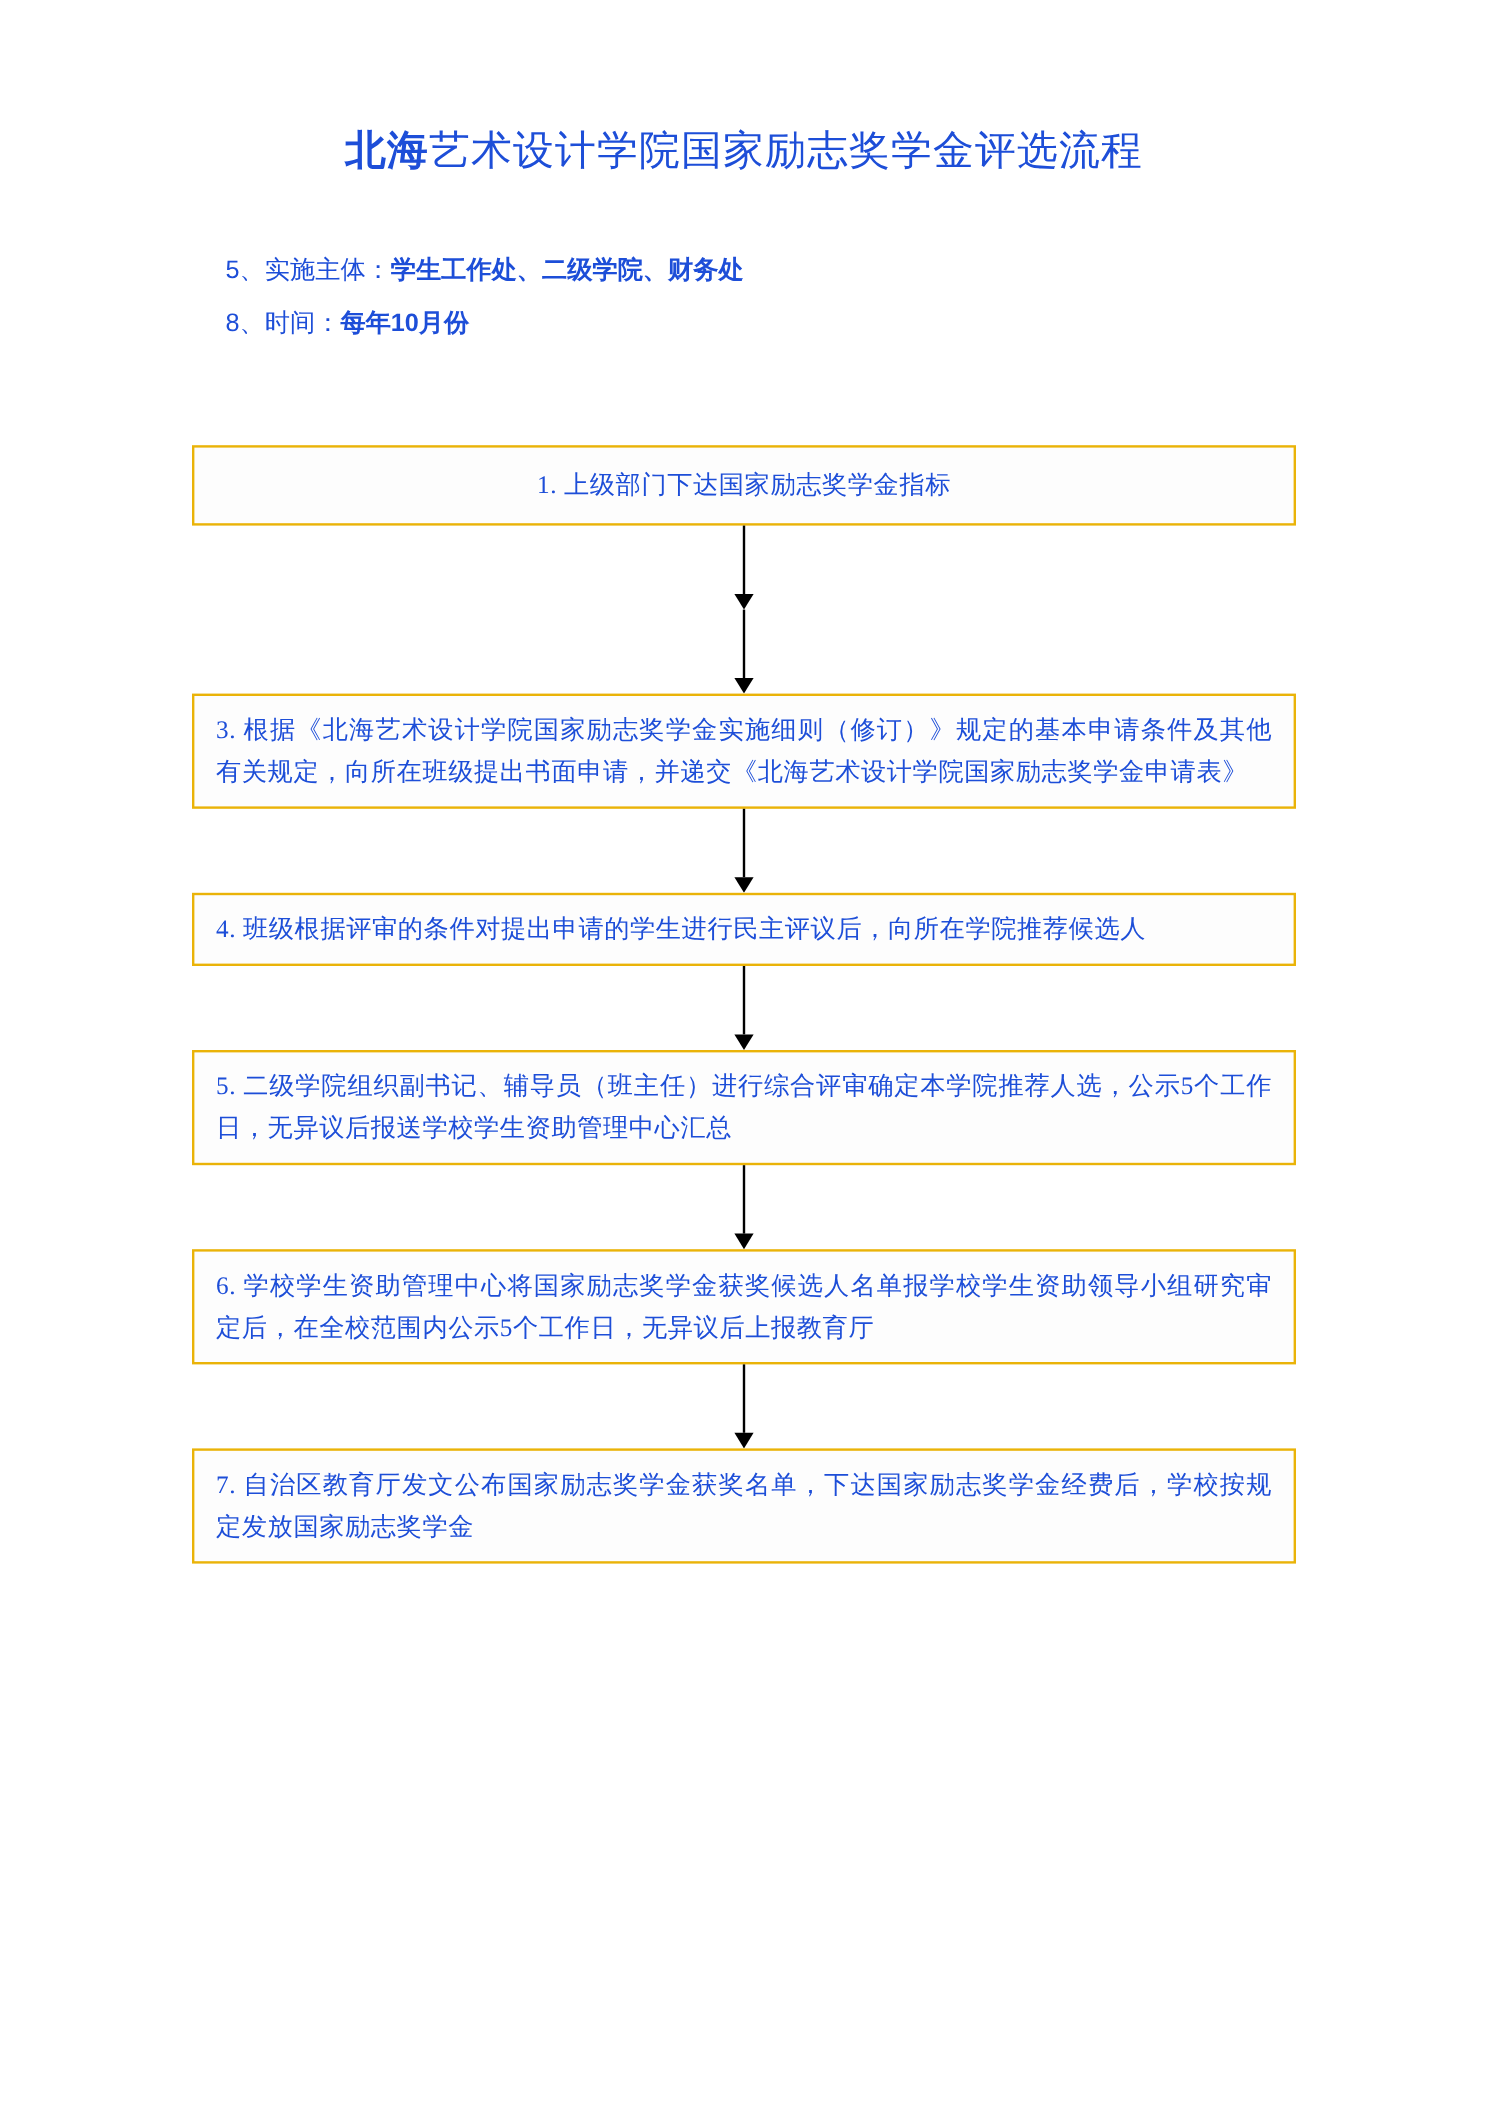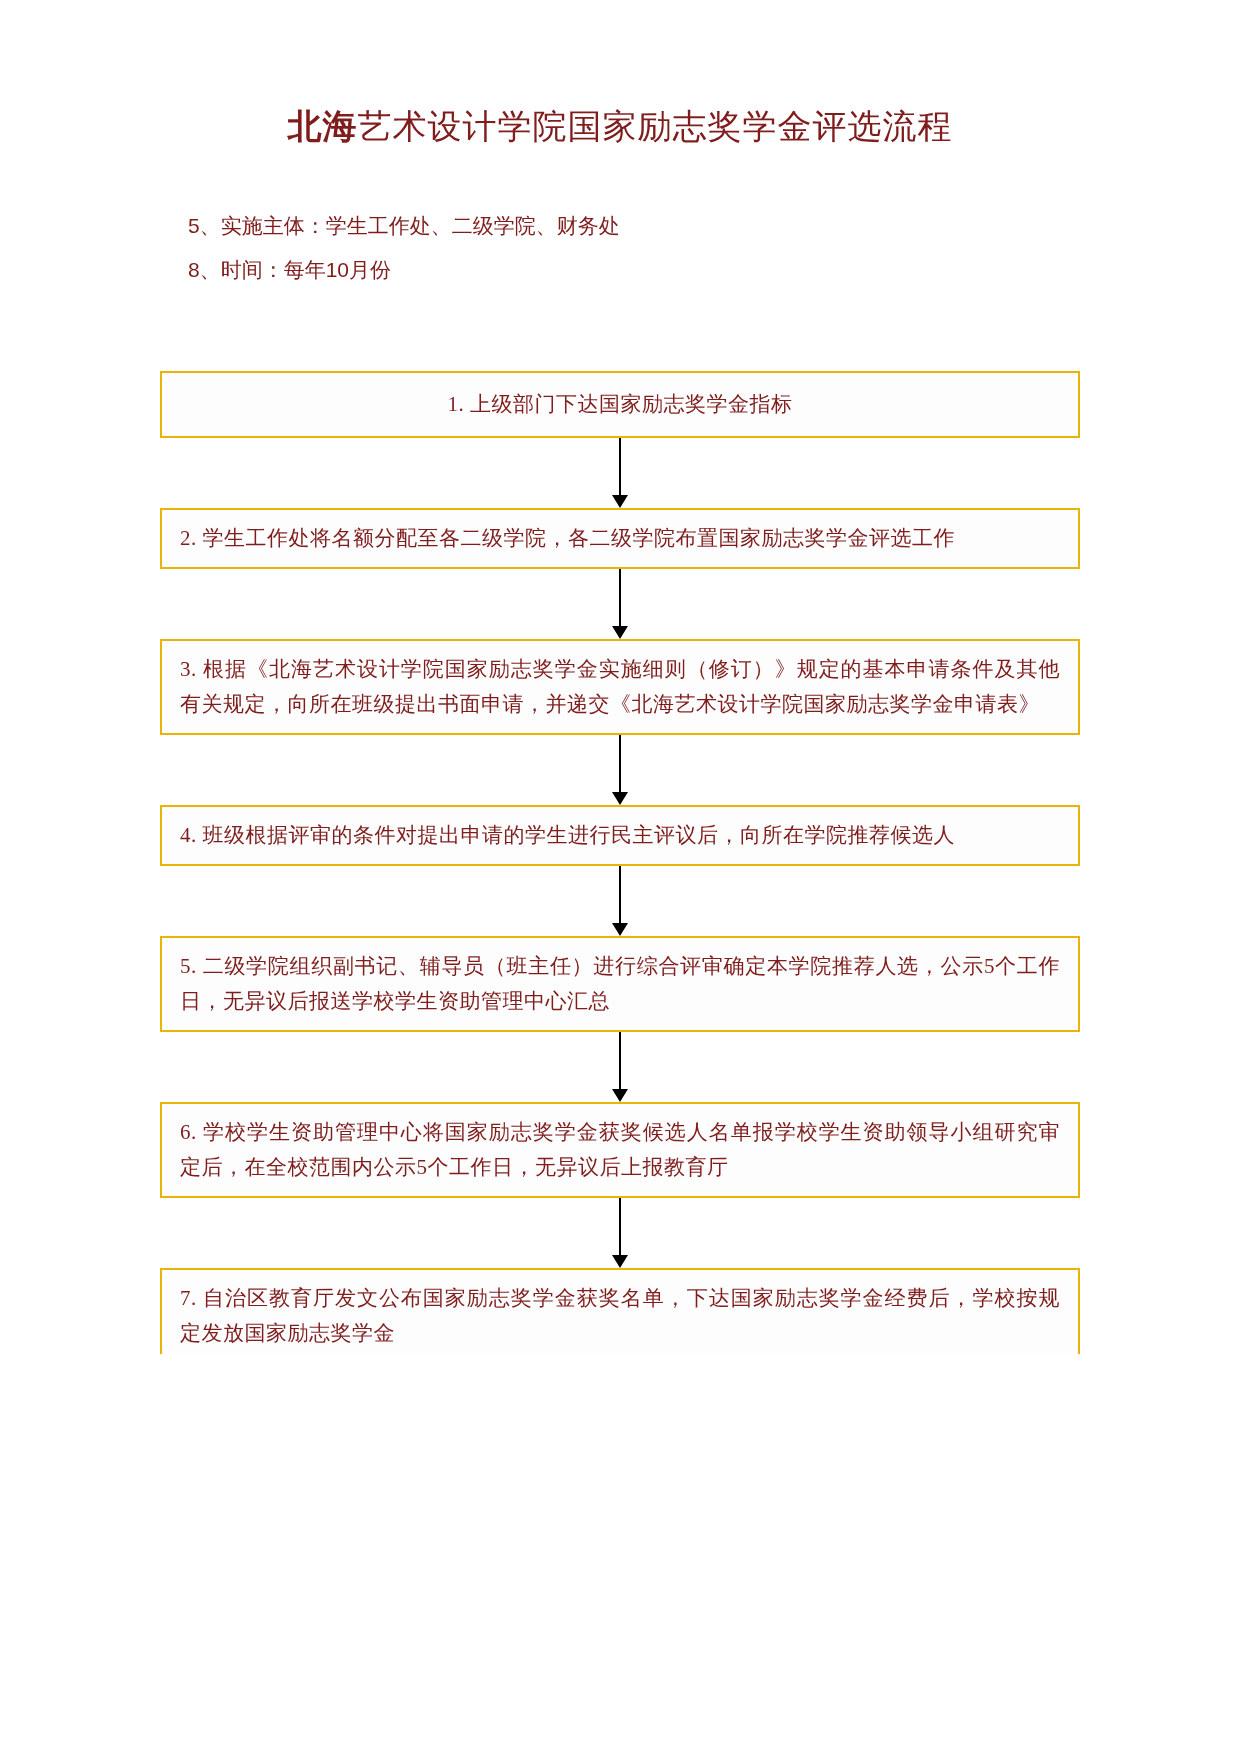--- a/index.html
+++ b/index.html
@@ -5,21 +5,21 @@
   html, body {
     margin: 0;
     padding: 0;
     background: #ffffff;
   }
   .page {
     position: relative;
     width: 1240px;
     height: 1354px;
     background: #ffffff;
-    color: #7f1d1d;
+    color: #1d4ed8;
     overflow: hidden;
     font-family: "Liberation Serif", "DejaVu Serif", serif;
   }
   .title {
     margin: 0;
     padding-top: 102px;
     text-align: center;
     font-size: 34px;
     line-height: 48px;
     font-weight: 400;
@@ -30,21 +30,21 @@
   .intro {
     margin: 62px 0 0 188px;
     font-family: "Liberation Sans", "DejaVu Sans", sans-serif;
   }
   .intro-line {
     margin: 0 0 17px 0;
     font-size: 21px;
     line-height: 27px;
     font-weight: 400;
   }
-  .intro-line b { font-weight: 400; }
+  .intro-line b { font-weight: 700; }
   .flow {
     margin: 88px 160px 0 160px; 
     display: flex;
     flex-direction: column;
     align-items: stretch;
   }
   .step { display: flex; flex-direction: column; align-items: center; width: 100%; }
   .box {
     box-sizing: border-box;
     width: 100%;
@@ -91,21 +91,20 @@
   <div class="flow" id="flow">
   <div class="step">
     <div class="box box-center"><span class="box-text">1. 上级部门下达国家励志奖学金指标</span></div>
     <div class="arrow">
       <div class="arrow-shaft"></div>
       <div class="arrow-head"></div>
     </div>
   </div>
 
   <div class="step">
-    <div class="box box-left"><span class="box-text">2. 学生工作处将名额分配至各二级学院，各二级学院布置国家励志奖学金评选工作</span></div>
     <div class="arrow">
       <div class="arrow-shaft"></div>
       <div class="arrow-head"></div>
     </div>
   </div>
 
   <div class="step">
     <div class="box box-left"><span class="box-text">3. 根据《北海艺术设计学院国家励志奖学金实施细则（修订）》规定的基本申请条件及其他有关规定，向所在班级提出书面申请，并递交《北海艺术设计学院国家励志奖学金申请表》</span></div>
     <div class="arrow">
       <div class="arrow-shaft"></div>

